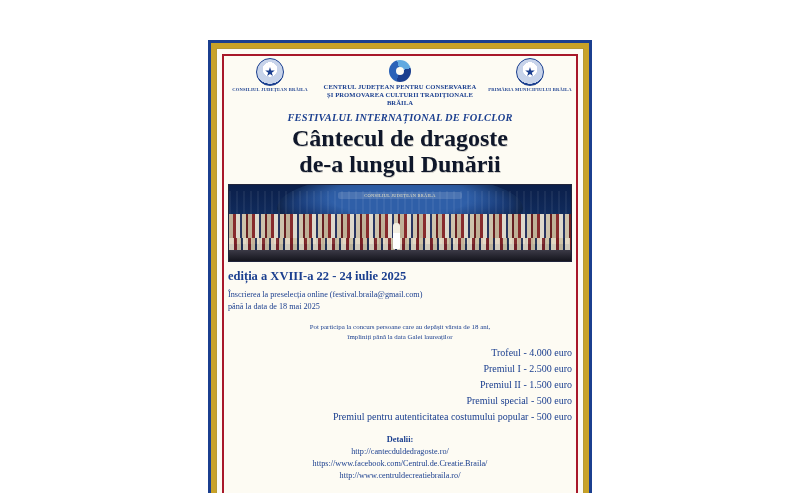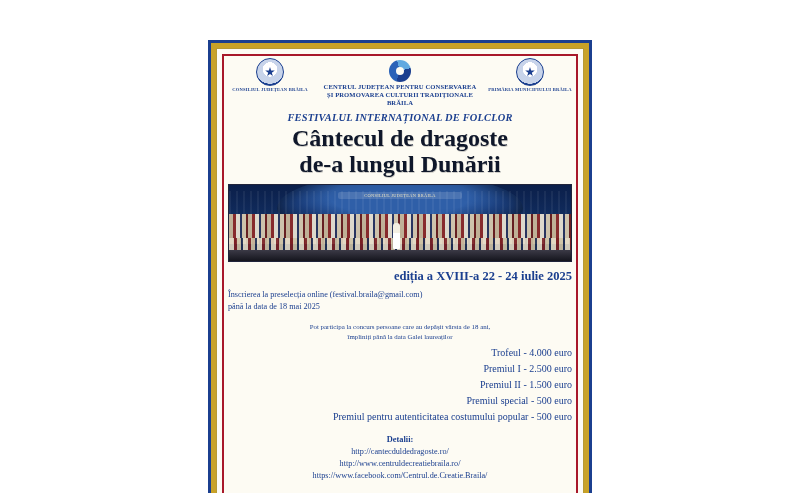--- a/index.html
+++ b/index.html
@@ -236,21 +236,21 @@
     left: 48%;
     bottom: 16%;
     width: 7px;
     height: 26px;
     background: linear-gradient(#f3efe2 0 40%, #ffffff 40% 100%);
     border-radius: 3px 3px 1px 1px;
   }
   
   .edition {
     margin-top: 7px;
-    text-align: right;
+    text-align: left;
     font-size: 12.5px;
     font-weight: bold;
     color: #1b3f8f;
   }
   .subscribe {
     margin-top: 5px;
     text-align: left;
     font-size: 8.2px;
     color: #1b3f8f;
     line-height: 1.45;
@@ -388,22 +388,22 @@
         <div>Trofeul - 4.000 euro</div>
         <div>Premiul I - 2.500 euro</div>
         <div>Premiul II - 1.500 euro</div>
         <div>Premiul special - 500 euro</div>
         <div>Premiul pentru autenticitatea costumului popular - 500 euro</div>
       </div>
 
       <div class="details-title">Detalii:</div>
       <div class="details">
         <div>http://cantecduldedragoste.ro/</div>
+        <div>https://www.facebook.com/Centrul.de.Creatie.Braila/</div>
         <div>http://www.centruldecreatiebraila.ro/</div>
-        <div>https://www.facebook.com/Centrul.de.Creatie.Braila/</div>
       </div>
 
       <div class="partners-title">Parteneri media</div>
       <div class="partners">
         <div class="plogo">TVR</div>
         <div class="plogo">RADIO</div>
         <div class="plogo">ETNO TV</div>
         <div class="plogo">FAVORIT</div>
         <div class="plogo">OBIECTIV</div>
         <div class="plogo">JURNAL</div>

